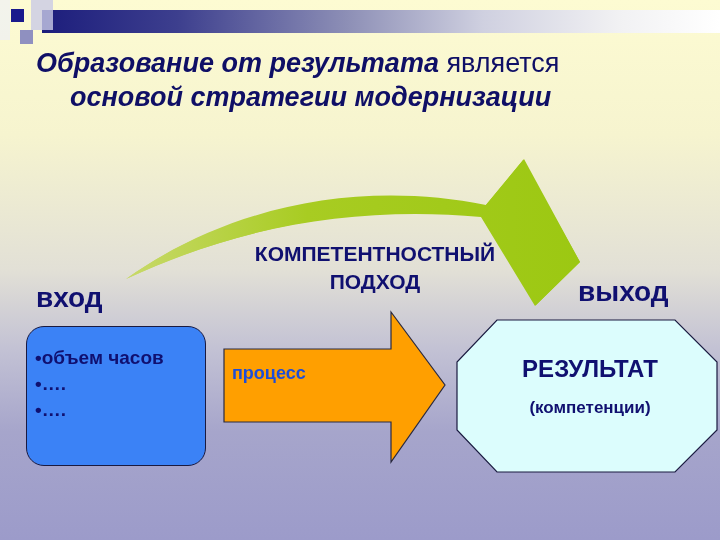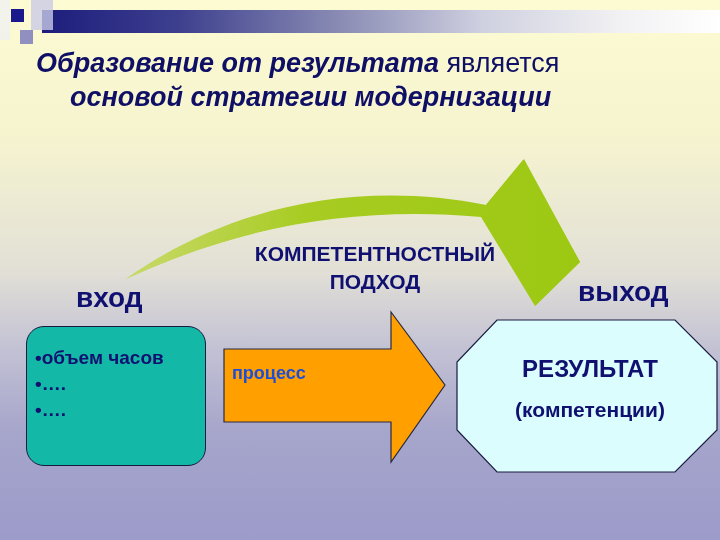--- a/index.html
+++ b/index.html
@@ -17,38 +17,38 @@
     .deco-sq2 { left: 31px; top: 0; width: 22px; height: 30px; background: #c9cbe6; opacity: .8; }
     .deco-sq3 { left: 20px; top: 30px; width: 13px; height: 14px; background: #8f90c0; }
     .deco-sq4 { left: 0; top: 0; width: 10px; height: 40px; background: #eef0f7; opacity: .7; }
     .title {
       left: 36px; top: 46px; width: 640px; color: #0f0f66;
       font-size: 27px; line-height: 34px;
     }
     .title .l2, .title .l3 { padding-left: 34px; }
     .title b { font-weight: bold; font-style: italic; }
     .label-big { color: #101070; font-weight: bold; font-size: 28px; }
-    .in-label { left: 36px; top: 282px; margin-left: 40px; }
+    .in-label { left: 36px; top: 282px; }
     .out-label { left: 578px; top: 276px; }
     .approach {
       left: 245px; top: 240px; width: 260px; text-align: center; color: #101070;
       font-weight: bold; font-size: 21px; line-height: 28px;
     }
     .pink-box {
       left: 26px; top: 326px; width: 180px; height: 140px;
-      background: #14b8a6; border: 1.5px solid #1a1a40; border-radius: 18px;
+      background: #3b82f6; border: 1.5px solid #1a1a40; border-radius: 18px;
       box-sizing: border-box; padding: 18px 0 0 8px;
       color: #101070; font-weight: bold; font-size: 19px; line-height: 26px;
     }
     .pink-box div { white-space: nowrap; }
     .proc-text {
       left: 232px; top: 362px; color: #1d4ed8; font-weight: bold; font-size: 18px; line-height: 23px;
     }
     .res-text-1 { left: 470px; top: 355px; width: 240px; text-align: center; color: #101070; font-weight: bold; font-size: 24px; }
-    .res-text-2 { left: 470px; top: 398px; width: 240px; text-align: center; color: #101070; font-weight: bold; font-size: 21px; }
+    .res-text-2 { left: 470px; top: 398px; width: 240px; text-align: center; color: #101070; font-weight: bold; font-size: 17px; }
   </style>
 </head>
 <body>
 
 <div class="abs deco-sq4"></div>
 <div class="abs deco-bar"></div>
 <div class="abs deco-sq2"></div>
 <div class="abs deco-sq1"></div>
 <div class="abs deco-sq3"></div>
 

